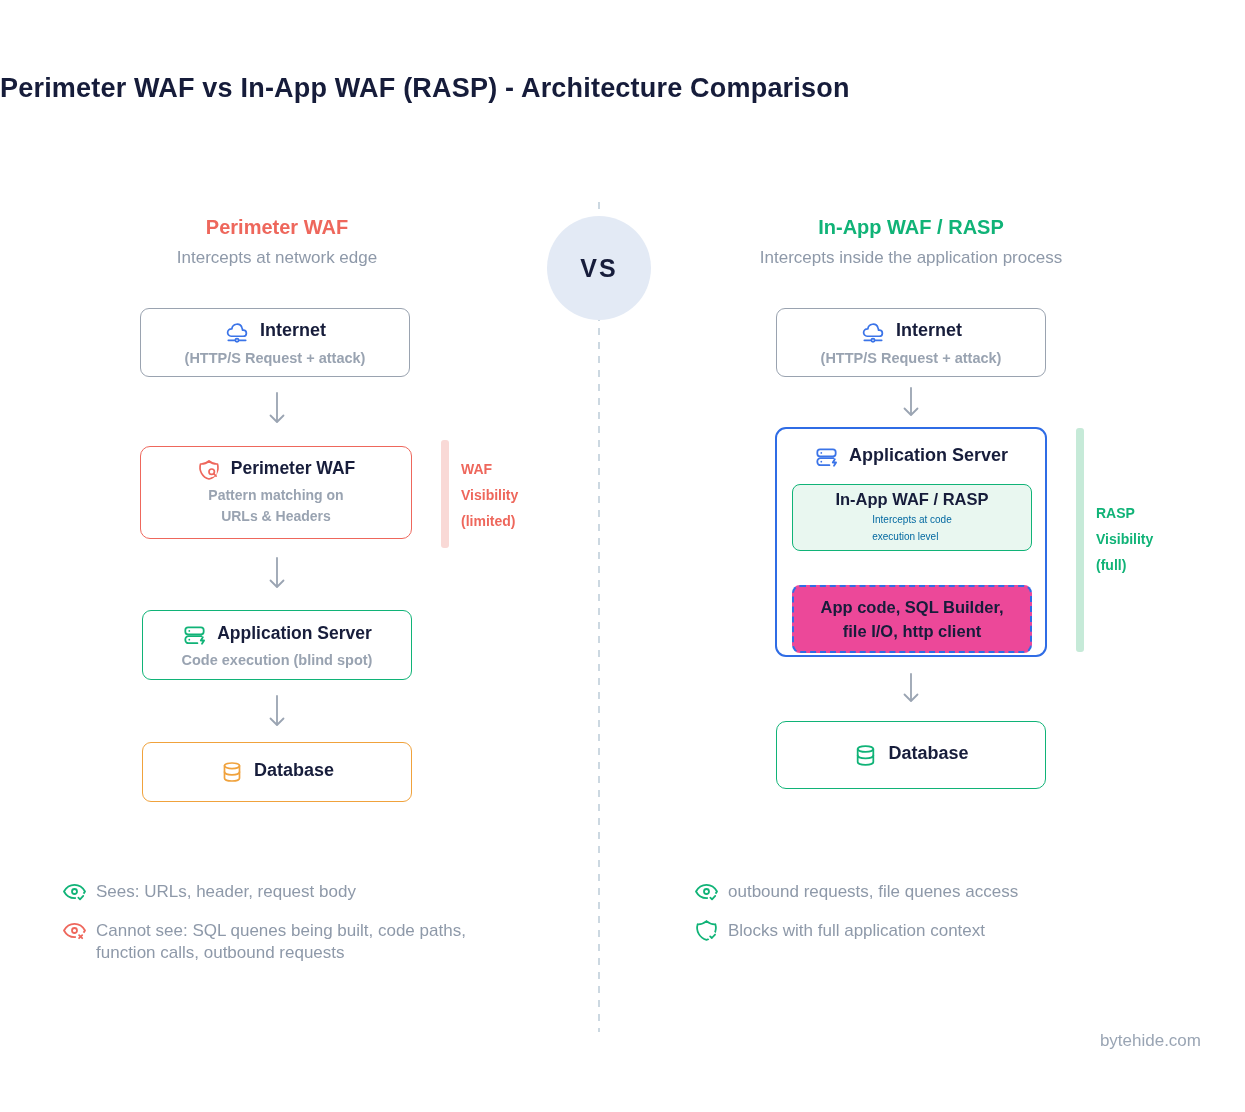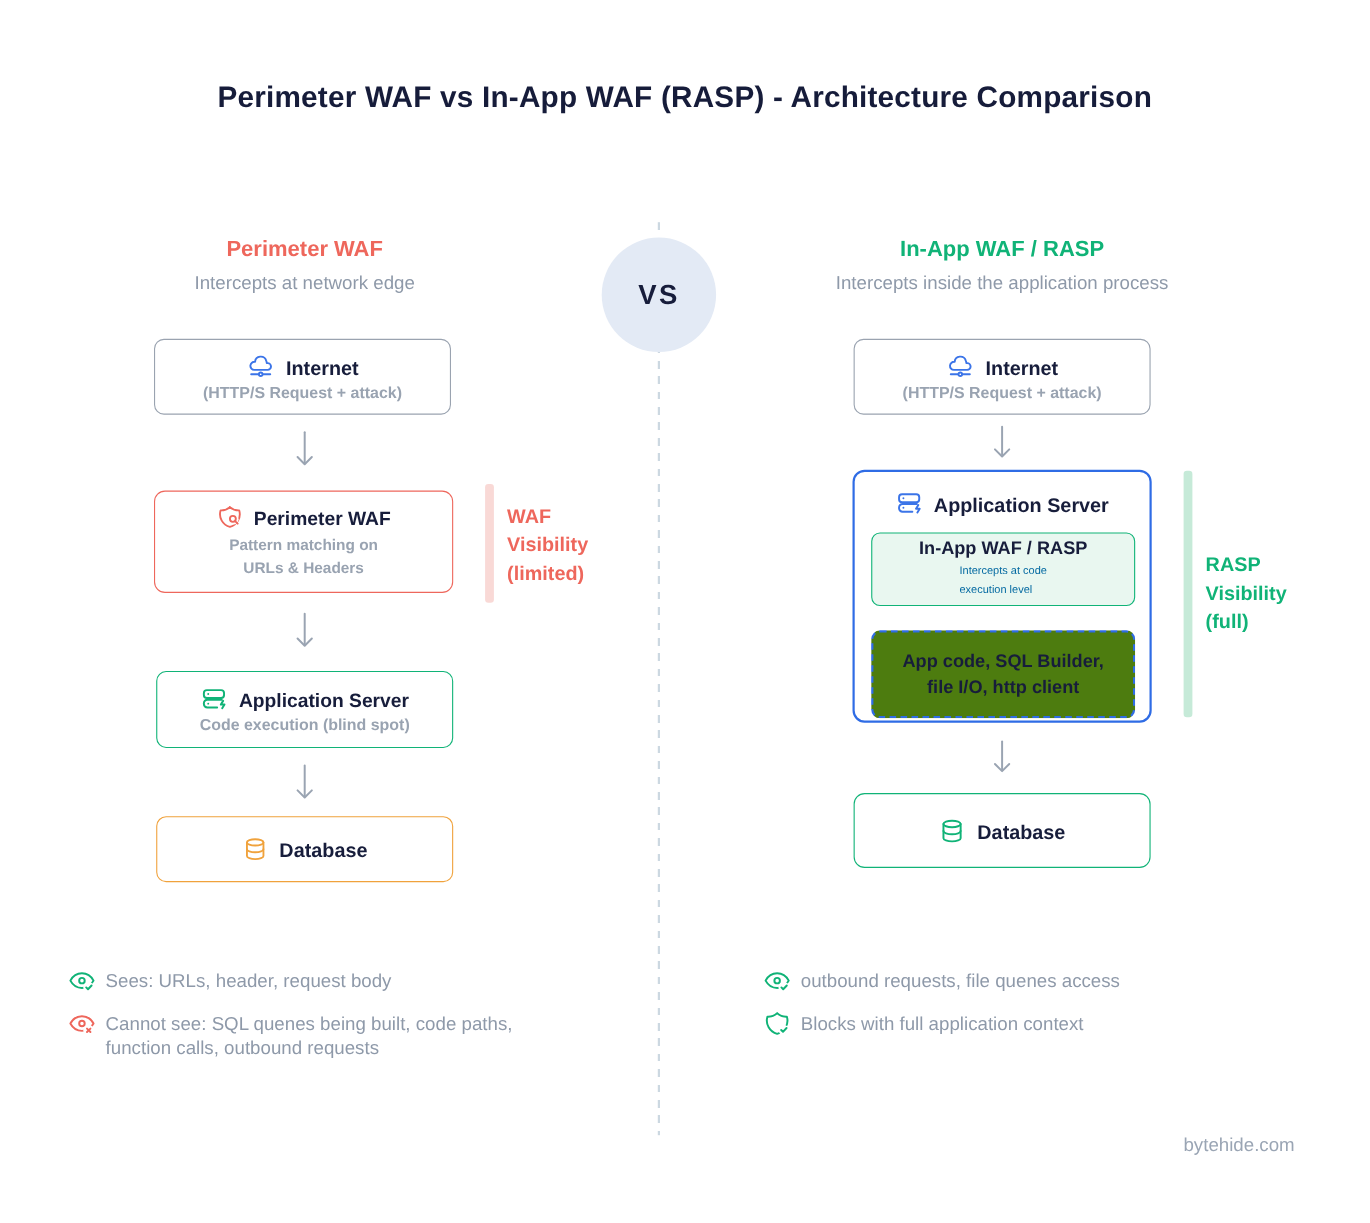--- a/index.html
+++ b/index.html
@@ -5,21 +5,21 @@
   * { margin:0; padding:0; box-sizing:border-box; }
   html,body { background:#ffffff; }
   .canvas {
     position:relative; width:1245px; height:1112px; background:#ffffff;
     font-family:"Liberation Sans","DejaVu Sans",sans-serif; overflow:hidden;
     color:#171d3b;
   }
   .abs { position:absolute; }
 
   .page-title {
-    left:0; right:0; top:73px; text-align:center;
+    left:0; right:0; top:73px; 
     font-size:27px; font-weight:700; color:#161c3a; letter-spacing:.2px;
   }
 
   .divider {
     left:598px; top:202px; width:2px; height:830px;
     background:repeating-linear-gradient(to bottom,#ccd8e1 0 7px,transparent 7px 14px);
   }
   .vs-badge {
     left:547px; top:216px; width:104px; height:104px; border-radius:50%;
     background:#e3eaf5; display:flex; align-items:center; justify-content:center;
@@ -28,21 +28,21 @@
 
   .col-heading { width:400px; text-align:center; font-size:20px; font-weight:700; }
   .col-heading.coral { color:#ee675c; }
   .col-heading.green { color:#10b377; }
   .col-subheading { width:400px; text-align:center; font-size:17px; color:#8e99a9; }
 
   .box {
     position:absolute; background:#fff; border-radius:9px;
     display:flex; flex-direction:column; align-items:center; justify-content:center;
   }
-  .trow { display:flex; align-items:flex-end; gap:10px; }
+  .trow { display:flex; align-items:flex-start; gap:10px; }
   .btitle { font-weight:700; color:#171d3b; font-size:18px; }
   .btitle.sm { font-size:17.5px; }
   .bsub { font-size:14.5px; color:#99a3b1; margin-top:4px; text-align:center;font-weight:bold; }
   .bsub.tight { line-height:21px; margin-top:3px; font-size:14px; }
 
   .border-gray  { border:1.6px solid #9aa3b0; }
   .border-coral { border:1.6px solid #ee675c; border-radius:10px; }
   .border-green { border:1.6px solid #10b377; }
   .border-orange{ border:1.6px solid #f0a23c; }
   .border-blue  { border:2px solid #2f6ce5; border-radius:11px; }
@@ -52,44 +52,44 @@
   .c-blue   { color:#3b74e8; }
   .c-coral  { color:#ee675c; }
   .c-green  { color:#10b377; }
   .c-orange { color:#f0a23c; }
   .c-red    { color:#ee675c; }
   .c-arrow  { color:#9aa4b2; }
 
   .vis-bar { position:absolute; width:8px; border-radius:3px; }
   .vis-bar.pink  { background:#f9d9d6; }
   .vis-bar.mint  { background:#c6ead8; }
-  .vis-label { position:absolute; font-size:18px; font-weight:700; line-height:26px; }
+  .vis-label { position:absolute; font-size:14px; font-weight:700; line-height:26px; }
   .vis-label.coral { color:#ee675c; }
   .vis-label.green { color:#10b377; }
 
   .inner-box {
     position:absolute; left:15px; width:240px; border-radius:8px;
     display:flex; flex-direction:column; align-items:center; justify-content:center;
   }
   .rasp-inner { top:55px; height:67px; background:#e9f7f0; border:1.6px solid #10b377; }
   .rasp-inner .ititle { font-size:16.5px; font-weight:700; color:#171d3b; }
   .rasp-inner .isub { font-size:10px; color:#0369a1; line-height:17px; margin-top:2px; }
   .code-inner {
-    top:144px; height:80px; background:#4d7c0f; border:2px dashed #2f6ce5;
+    top:156px; height:68px; background:#ec4899; border:2px dashed #2f6ce5;
     font-size:16.5px; font-weight:600; color:#171d3b; line-height:24px; text-align:center;
   }
   .appserver-right { justify-content:flex-start; }
   .appserver-right .trow { margin-top:16px; }
 
   .notes { position:absolute; display:flex; flex-direction:column; gap:16px; width:540px; }
   .note { display:flex; gap:9px; align-items:flex-start; }
   .note .icon { margin-top:-2px; }
   .note-text { font-size:17px; color:#8e99a9; line-height:22px; }
 
-  .footer { right:68px; top:1031px; font-size:17px; color:#9aa5b4; }
+  .footer { right:44px; top:1031px; font-size:17px; color:#9aa5b4; }
 </style>
 </head>
 <body>
 
 <div class="canvas">
 
   <div class="abs page-title">Perimeter WAF vs In-App WAF (RASP) - Architecture Comparison</div>
 
   <div class="abs divider"></div>
   <div class="abs vs-badge">

